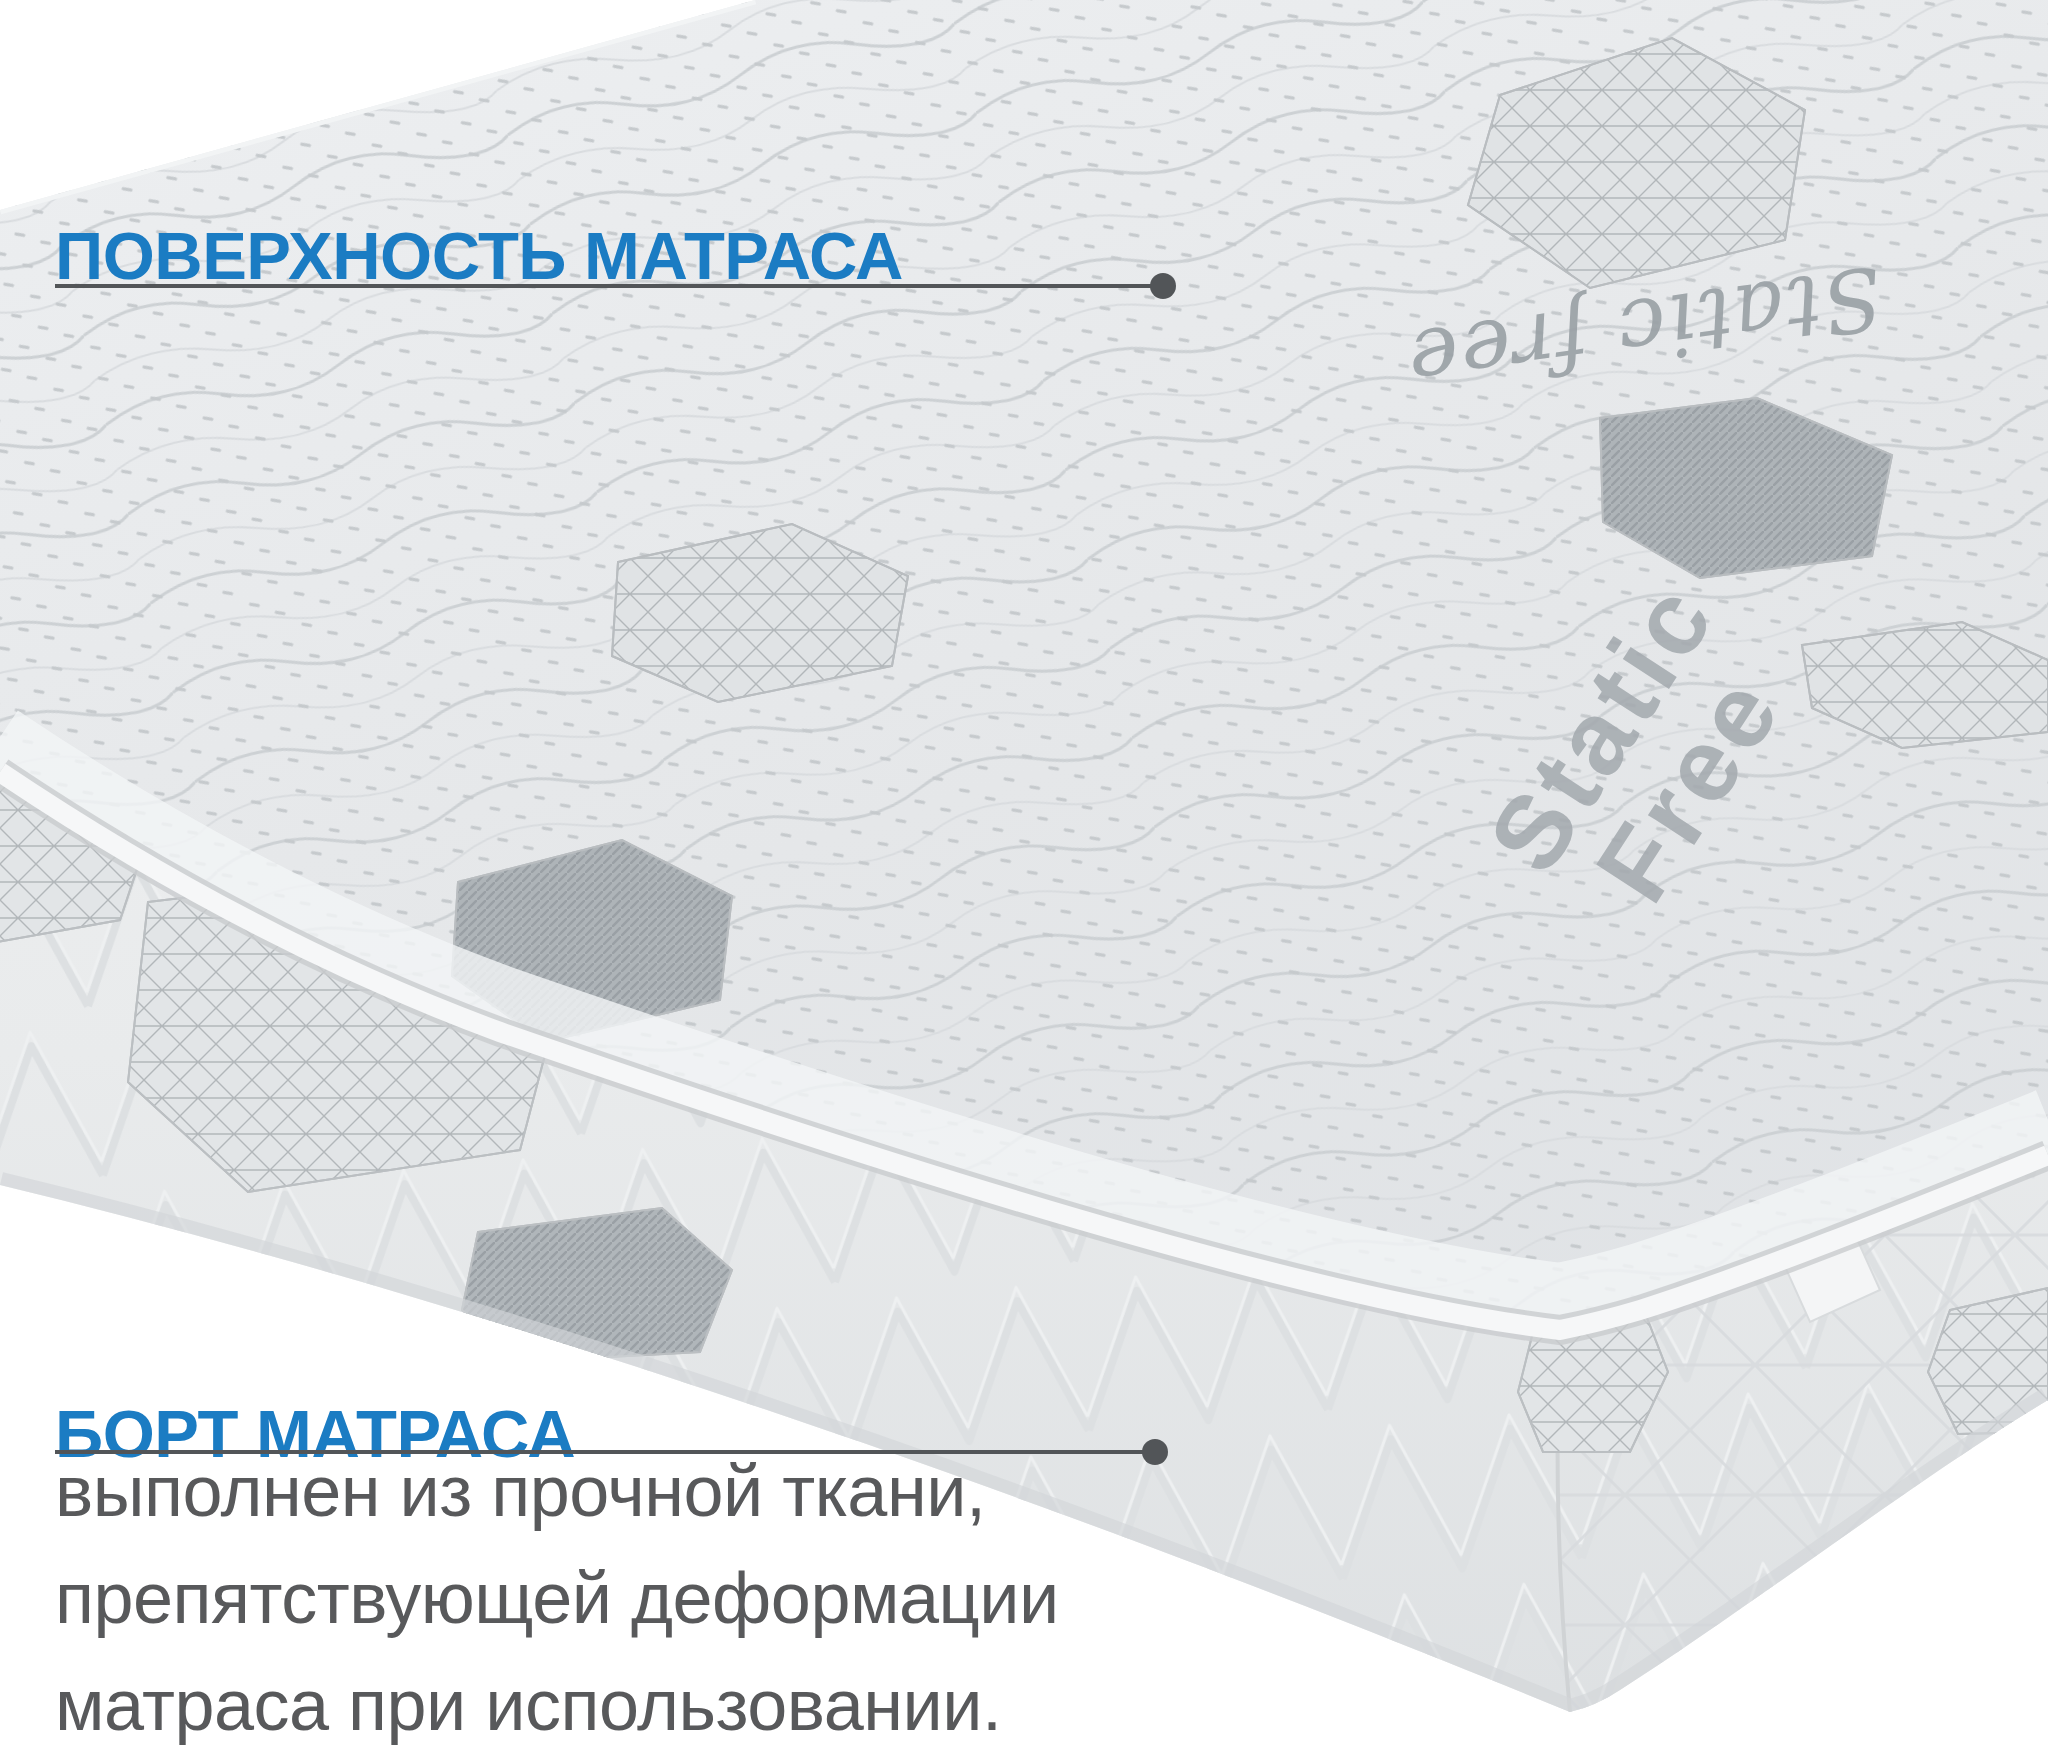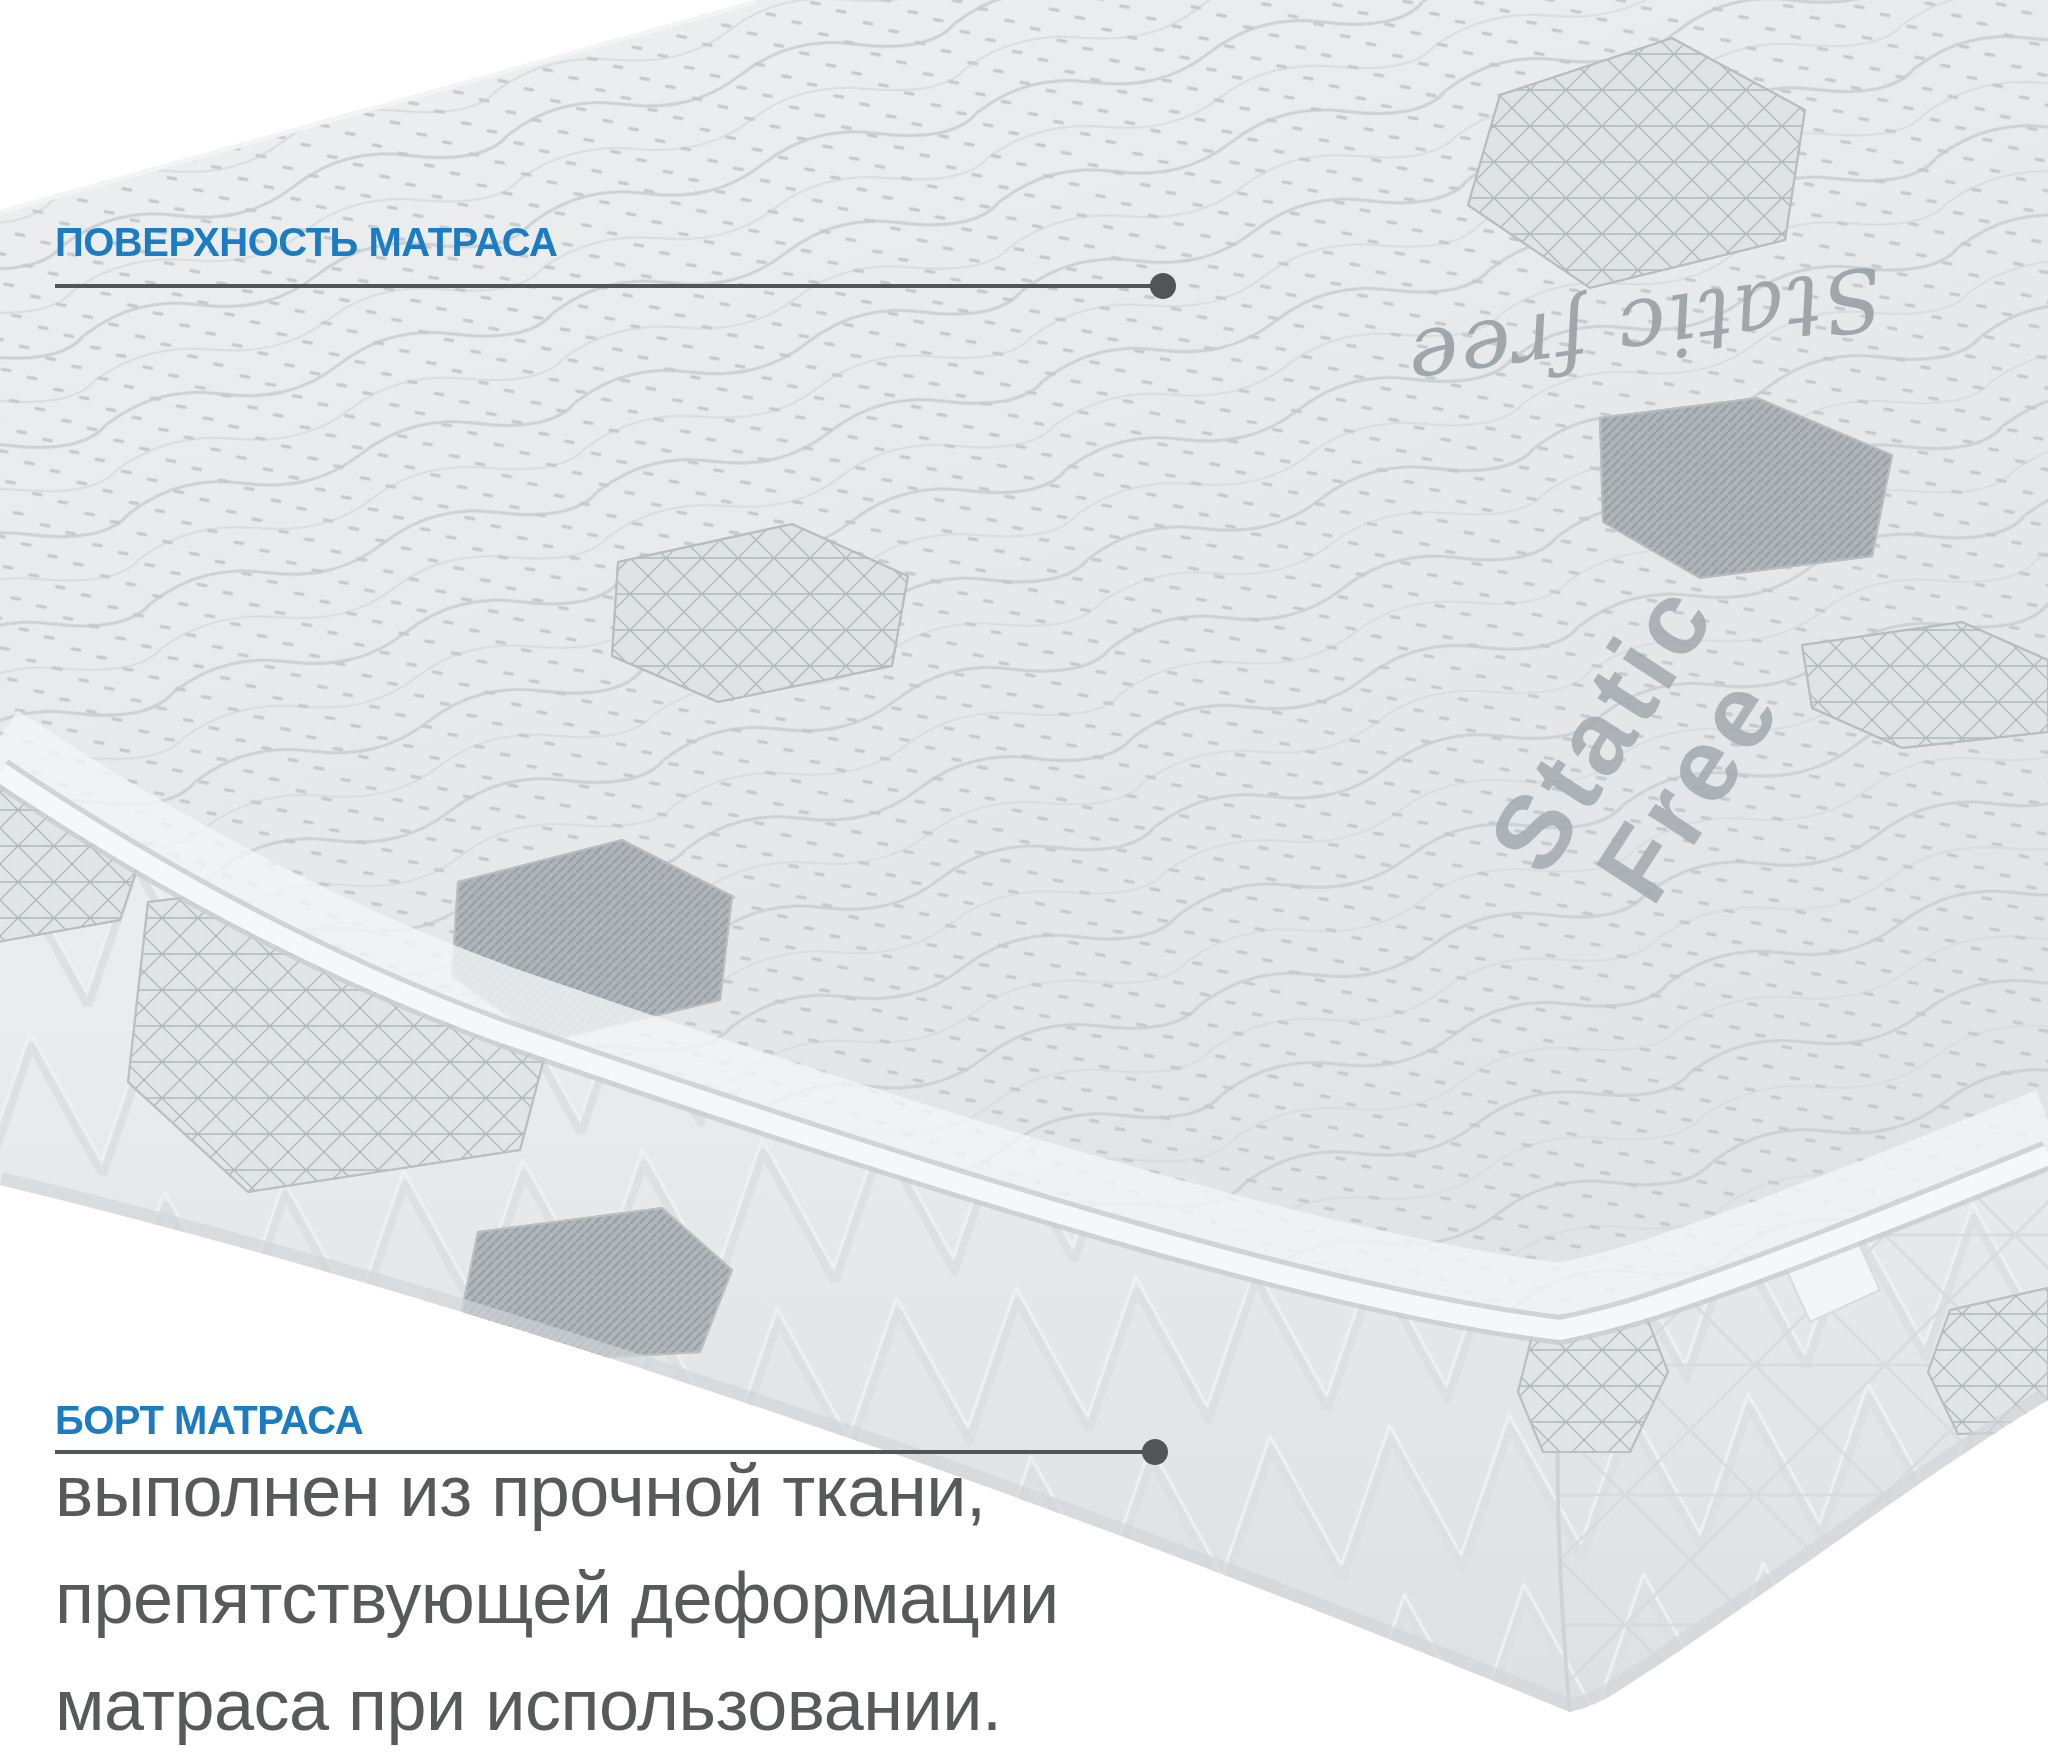--- a/index.html
+++ b/index.html
@@ -9,21 +9,21 @@
     --callout:#525558;
   }
   #stage{
     position:relative;width:2048px;height:1757px;overflow:hidden;background:#ffffff;
     font-family:"Liberation Sans","DejaVu Sans",sans-serif;
   }
   #mattress-svg{position:absolute;left:0;top:0;}
   .annotation{position:absolute;left:55px;width:1300px;}
   .ann-title{
     position:absolute;left:0;margin:0;
-    font-size:40px;font-weight:bold;letter-spacing:-0.5px;line-height:1;
+    font-size:67px;font-weight:bold;letter-spacing:-0.5px;line-height:1;
     color:var(--accent-blue);white-space:nowrap;
   }
   .callout-line{
     position:absolute;left:0;height:4px;background:var(--callout);
   }
   .callout-dot{
     position:absolute;right:-13px;top:-11px;width:26px;height:26px;border-radius:50%;
     background:var(--callout);
   }
   .ann-body{

